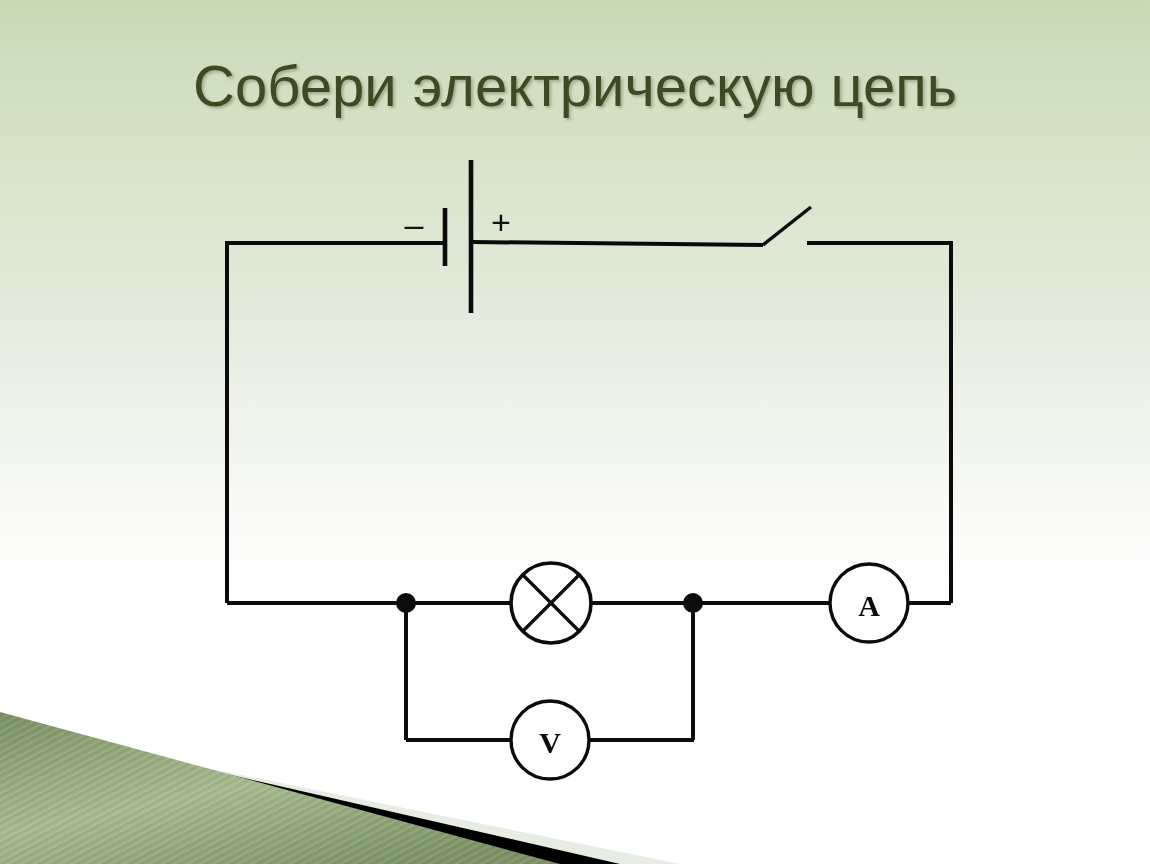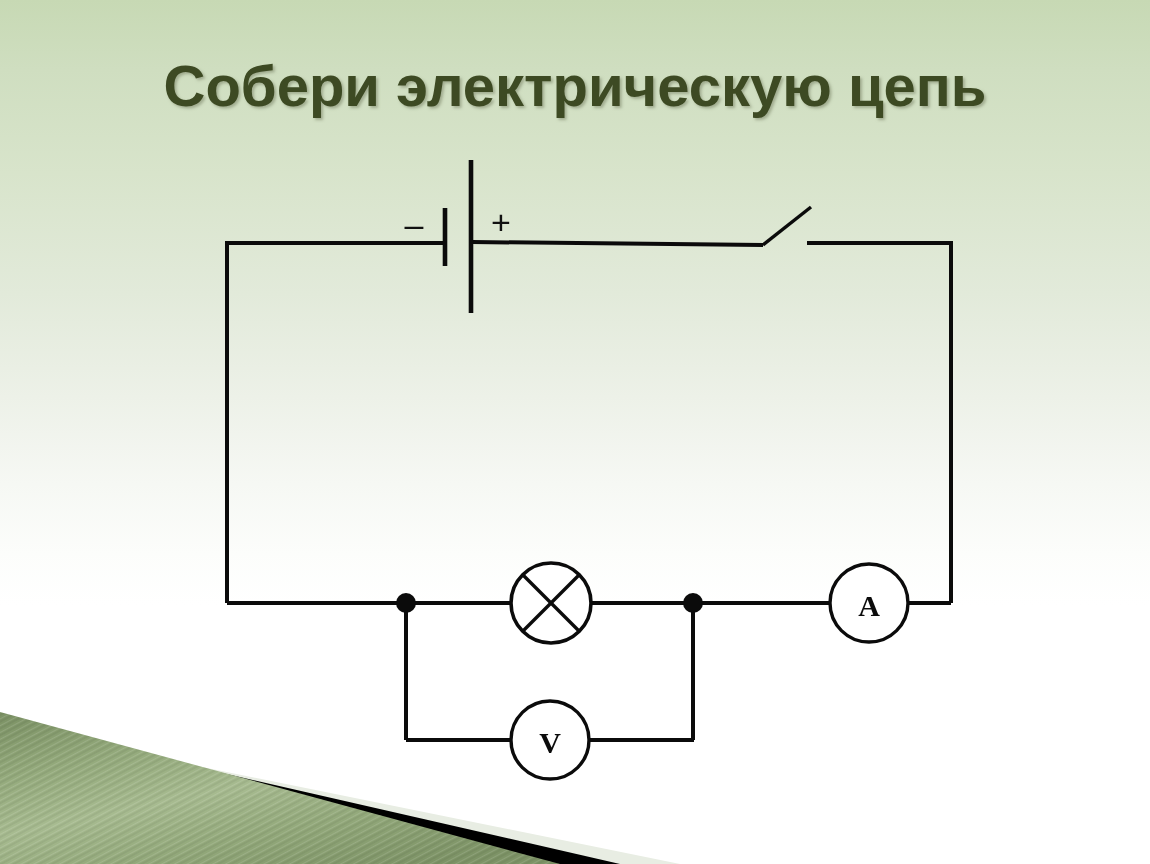--- a/index.html
+++ b/index.html
@@ -44,21 +44,21 @@
 
   
   #title {
     position: absolute;
     left: 0;
     top: 56px;
     width: 1150px;
     text-align: center;
     font-size: 58px;
     line-height: 1.05;
-    font-weight: bold;
+    font-weight: normal;
     letter-spacing: 0px;
     color: #3d4a23;
     text-shadow: 2px 2px 3px rgba(120,130,100,0.55);
     white-space: nowrap;
   }
 
   
   #circuit {
     position: absolute;
     left: 0;

